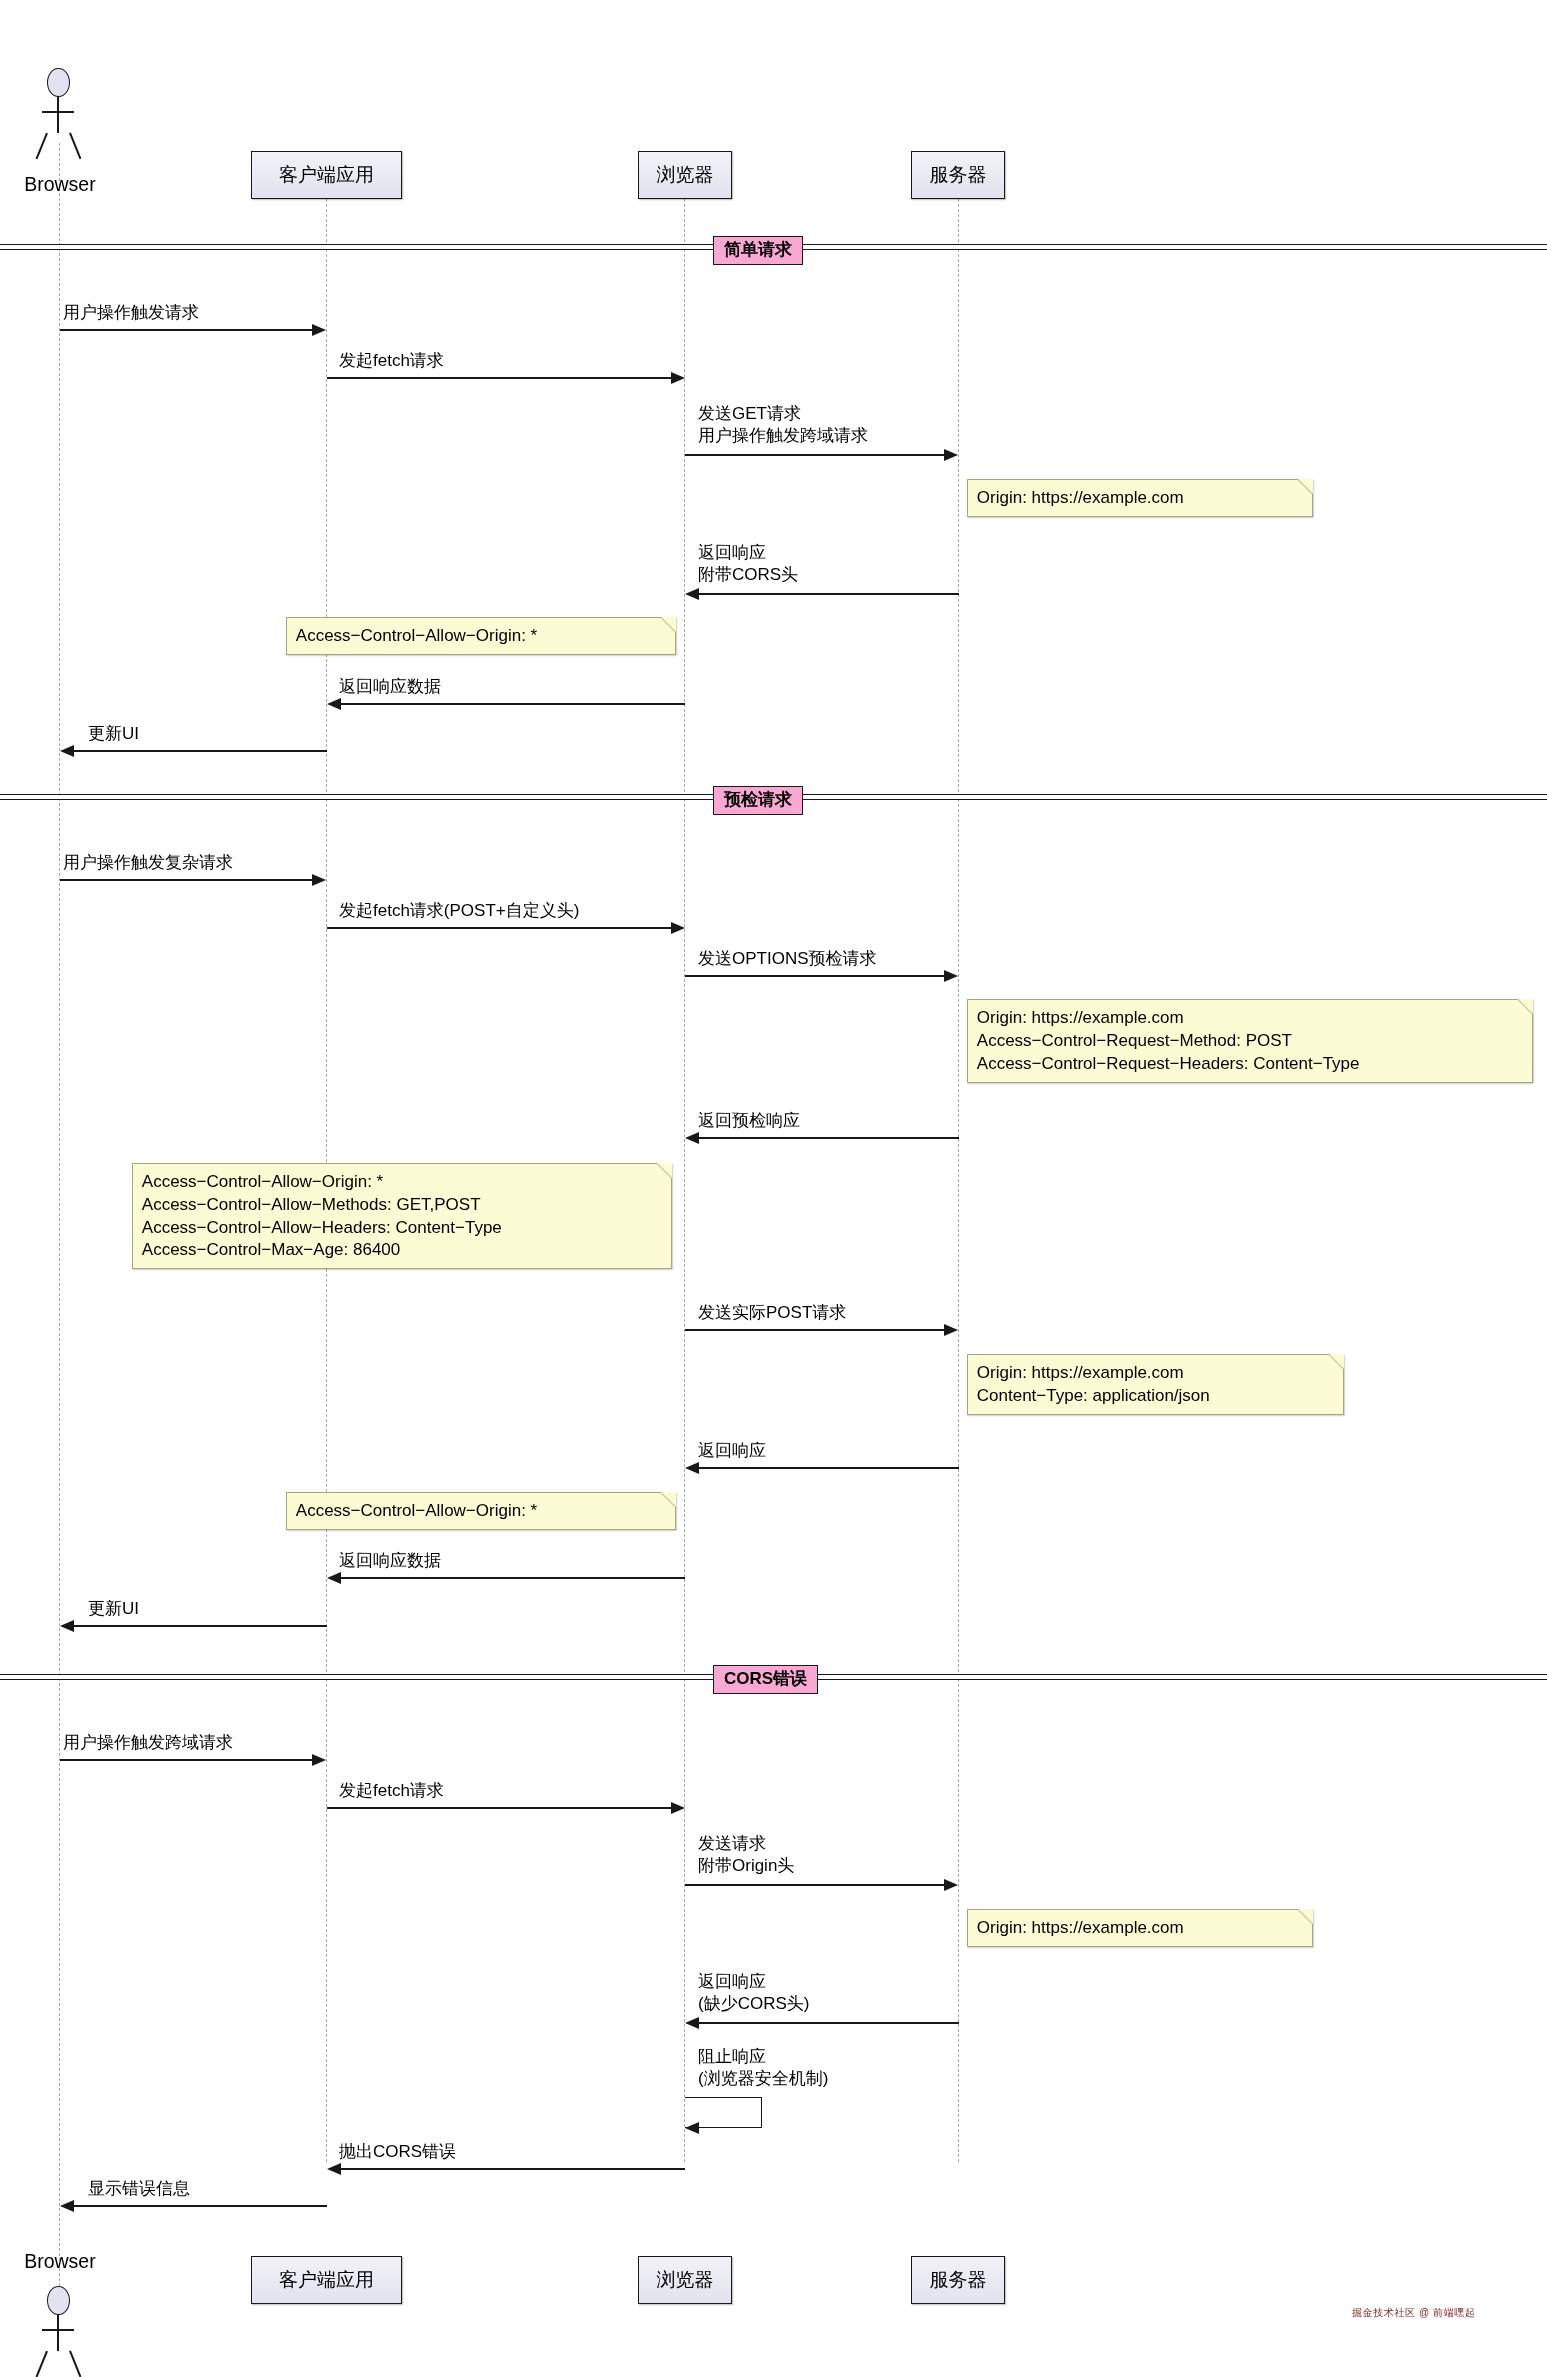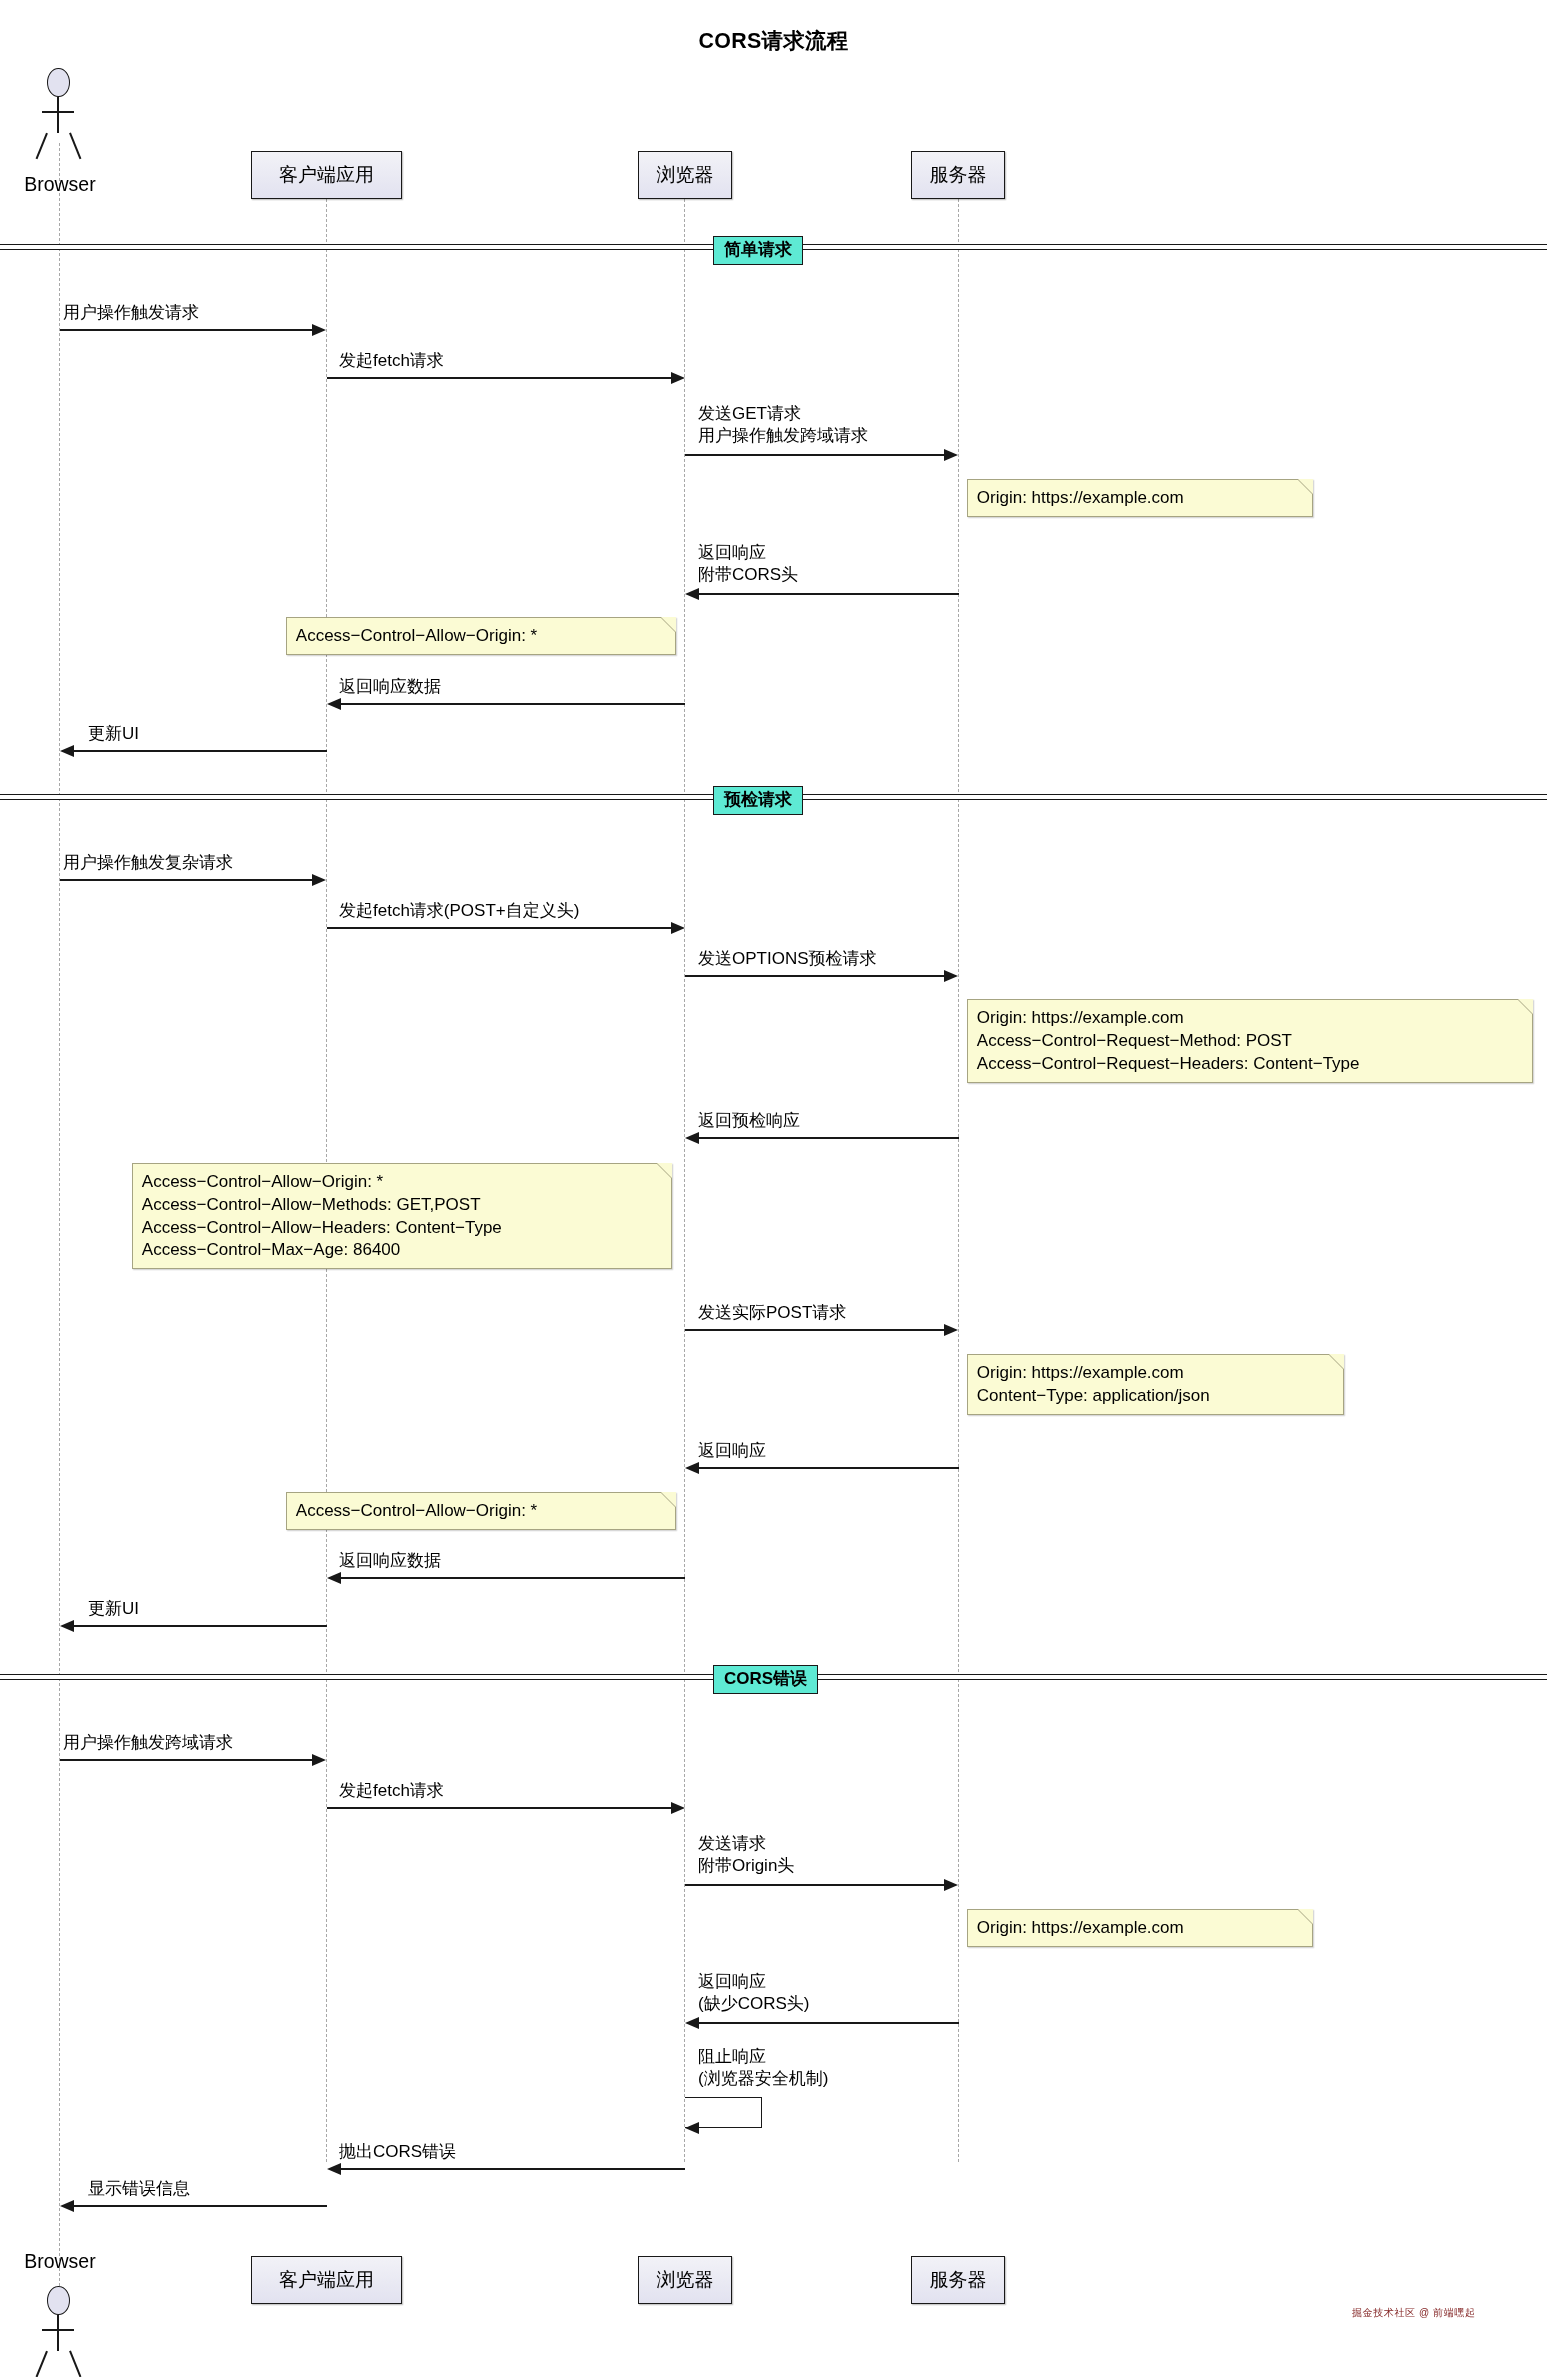--- a/index.html
+++ b/index.html
@@ -117,21 +117,21 @@
     width: 1547px;
     height: 5.7px;
     border-top: 1.9px solid #181818;
     border-bottom: 1.9px solid #181818;
     box-sizing: border-box;
     background: #ffffff;
   }
   .group-label {
     position: absolute;
     border: 1.9px solid #181818;
-    background: #5eead4;
+    background: #f9a8d4;
     font-size: 17px;
     font-weight: bold;
     color: #000000;
     padding: 4.4px 10px;
     box-sizing: border-box;
     white-space: nowrap;
     line-height: 1.1;
   }
   
   .msg-line {
@@ -199,21 +199,20 @@
     white-space: nowrap;
     letter-spacing: 0.6px;
     margin-left: 26px;
   }
 </style>
 </head>
 <body>
 
 <div id="canvas">
 
-  <div class="diagram-title">CORS请求流程</div>
 
   <div class="lifeline" style="left:59px;  top:143px; height:2148px;"></div>
   <div class="lifeline" style="left:326px; top:189px; height:1973px;"></div>
   <div class="lifeline" style="left:684px;top:189px; height:1973px;"></div>
   <div class="lifeline" style="left:958px;top:189px; height:1973px;"></div>
 
   <div class="actor" style="left:19px; top:68px;">
     <div class="actor-head"></div>
     <div class="actor-body"></div>
     <div class="actor-arms"></div>

